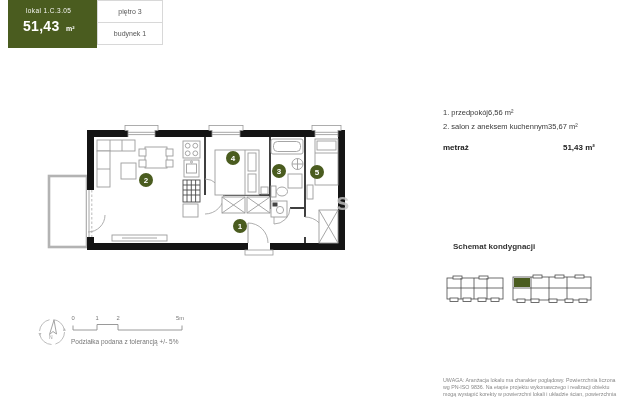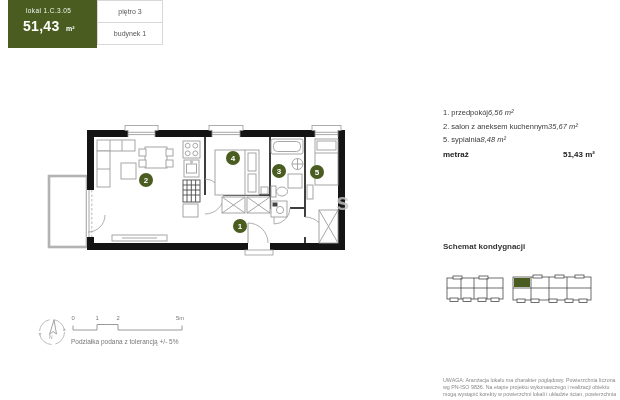--- a/index.html
+++ b/index.html
@@ -26,24 +26,24 @@
   .meta-cell + .meta-cell{margin-top:-1px;}
   
   .plan-svg{position:absolute;left:45px;top:120px;}
   .watermark{
     position:absolute;left:336px;top:188px;font-size:24px;color:#c7c7c7;
     opacity:.8;pointer-events:none;font-weight:bold;
   }
   
   .room-list{position:absolute;left:443px;top:106px;width:152px;}
   .room-row{display:flex;justify-content:flex-start;font-size:7.5px;line-height:13.5px;color:#3a3a3a;}
-  .room-row .a{white-space:nowrap;font-style:italic;}
+  .room-row .a{white-space:nowrap;}
   .total-row{display:flex;justify-content:space-between;font-size:8px;line-height:12px;
-    font-weight:bold;color:#222;margin-top:2px;}
-  .schema-title{position:absolute;left:443px;top:242px;font-size:8px;font-weight:600;color:#333;}
+    font-weight:bold;color:#222;margin-top:9px;}
+  .schema-title{position:absolute;left:453px;top:242px;font-size:8px;font-weight:600;color:#333;}
   .schema-svg{position:absolute;left:445px;top:274px;}
   
   .compass-svg{position:absolute;left:36px;top:314px;}
   .scale-svg{position:absolute;left:70px;top:312px;}
   .scale-caption{position:absolute;left:71px;top:338px;font-size:6.5px;color:#777;}
   
   .note{position:absolute;left:443px;top:377px;width:174px;font-size:5.3px;line-height:7px;color:#888;}
   .txt{white-space:nowrap;}
 </style>
 </head>
@@ -230,24 +230,20 @@
 <div class="watermark">s</div>
 
 <div class="room-list">
   <div class="room-row">
     <span>1. przedpokój</span>
     <span class="a">6,56 m²</span>
   </div>
   <div class="room-row">
     <span>2. salon z aneksem kuchennym</span>
     <span class="a">35,67 m²</span>
-  </div>
-  <div class="room-row">
-    <span>5. sypialnia</span>
-    <span class="a">8,48 m²</span>
   </div>
   <div class="total-row">
     <span>metraż</span>
     <span>51,43 m²</span>
   </div>
 </div>
 
 <div class="schema-title">Schemat kondygnacji</div>
 <svg class="schema-svg" width="148" height="32" viewBox="0 0 148 32">
   <g stroke="#4a4a4a" stroke-width="0.8" fill="#ffffff">

